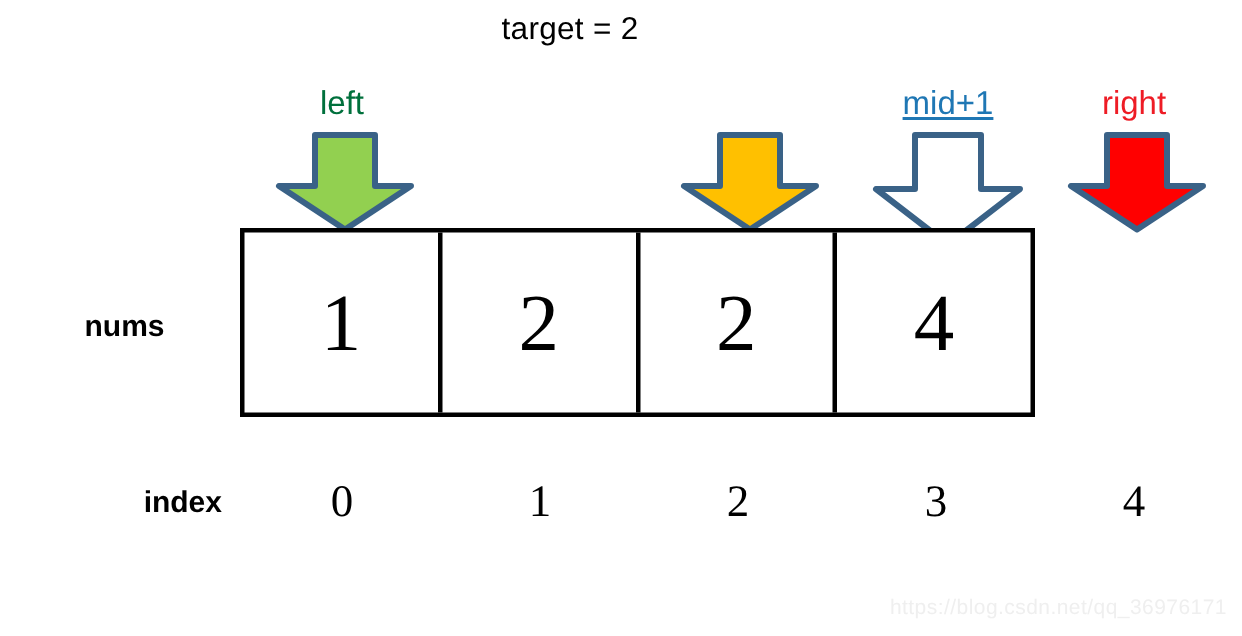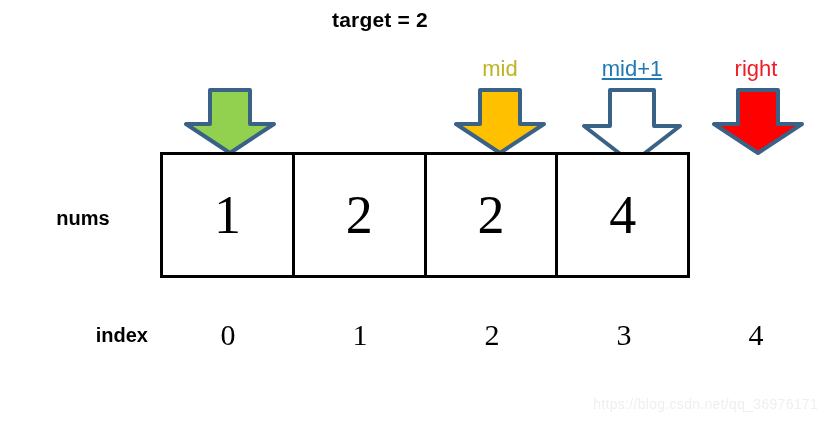--- a/index.html
+++ b/index.html
@@ -19,21 +19,21 @@
   }
 
   
   .title {
     position: absolute;
     left: 0;
     top: 8px;
     width: 760px;
     text-align: center;
     font-size: 21px;
-    font-weight: bold;
+    font-weight: normal;
     color: #000000;
     letter-spacing: 0.2px;
   }
 
   
   .ptr-label {
     position: absolute;
     top: 56px;
     width: 160px;
     text-align: center;
@@ -111,21 +111,21 @@
     user-select: none;
   }
 </style>
 </head>
 <body>
 
 <div class="canvas">
 
   <div class="title">target = 2</div>
 
-  <div class="ptr-label" style="left:420px;color:#BFB323;">mid</div>
+  <div class="ptr-label" style="left:148px;color:#00703C;">left</div>
   <div class="ptr-label" style="left:552px;color:#1F77B4;text-decoration:underline;">mid+1</div>
   <div class="ptr-label" style="left:676px;color:#EE1C25;">right</div>
 
   <div class="arrow" style="left:182px;">
     <svg width="96" height="68" viewBox="0 0 96 68">
       <polygon points="28,2 68,2 68,36 92,36 48,65 4,36 28,36" fill="#92D050" stroke="#3A6287" stroke-width="4" stroke-linejoin="round"></polygon>
     </svg>
   </div>
 
   <div class="arrow" style="left:452px;">

